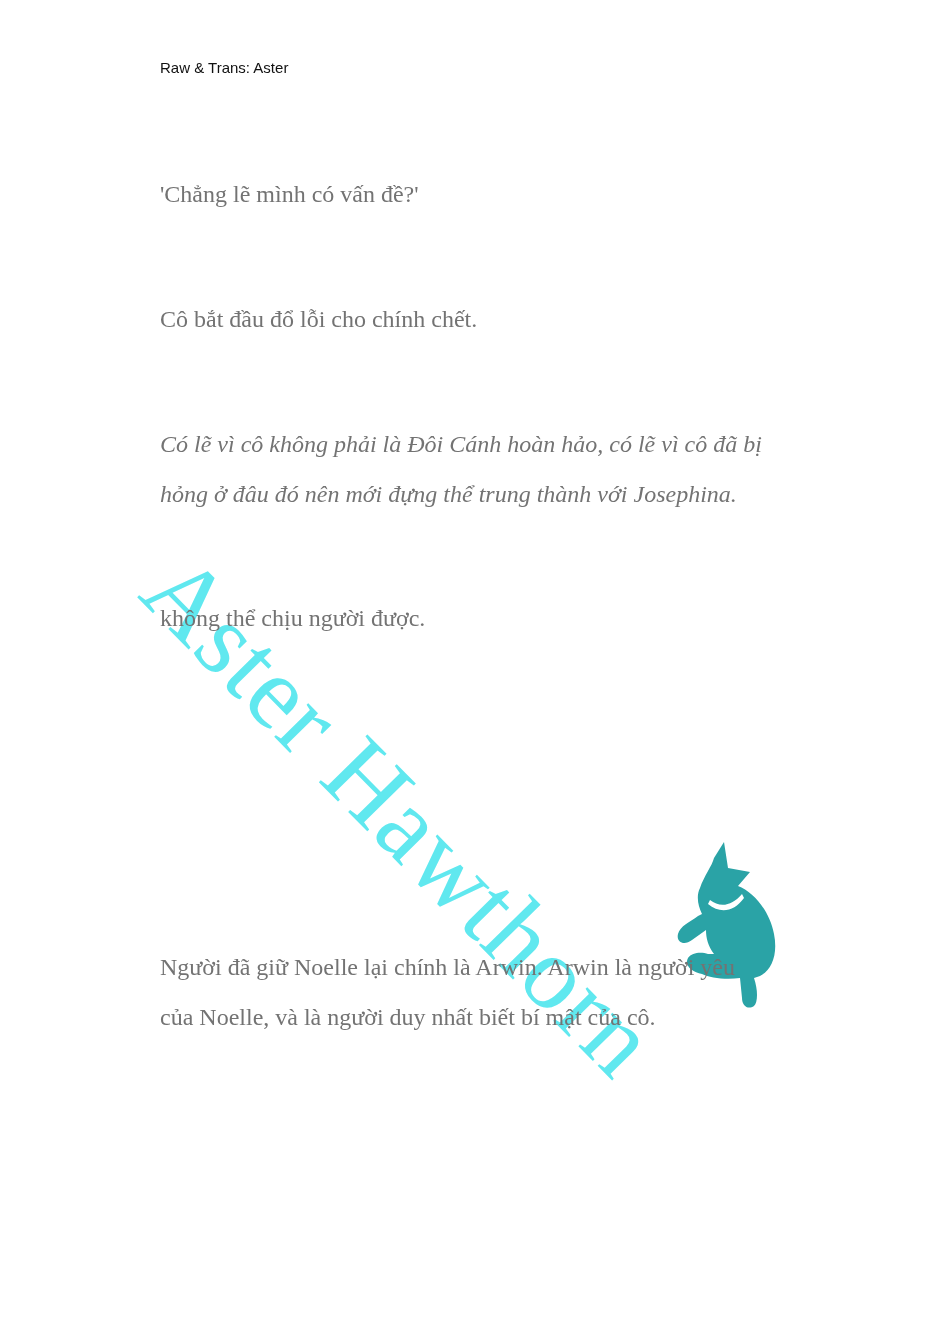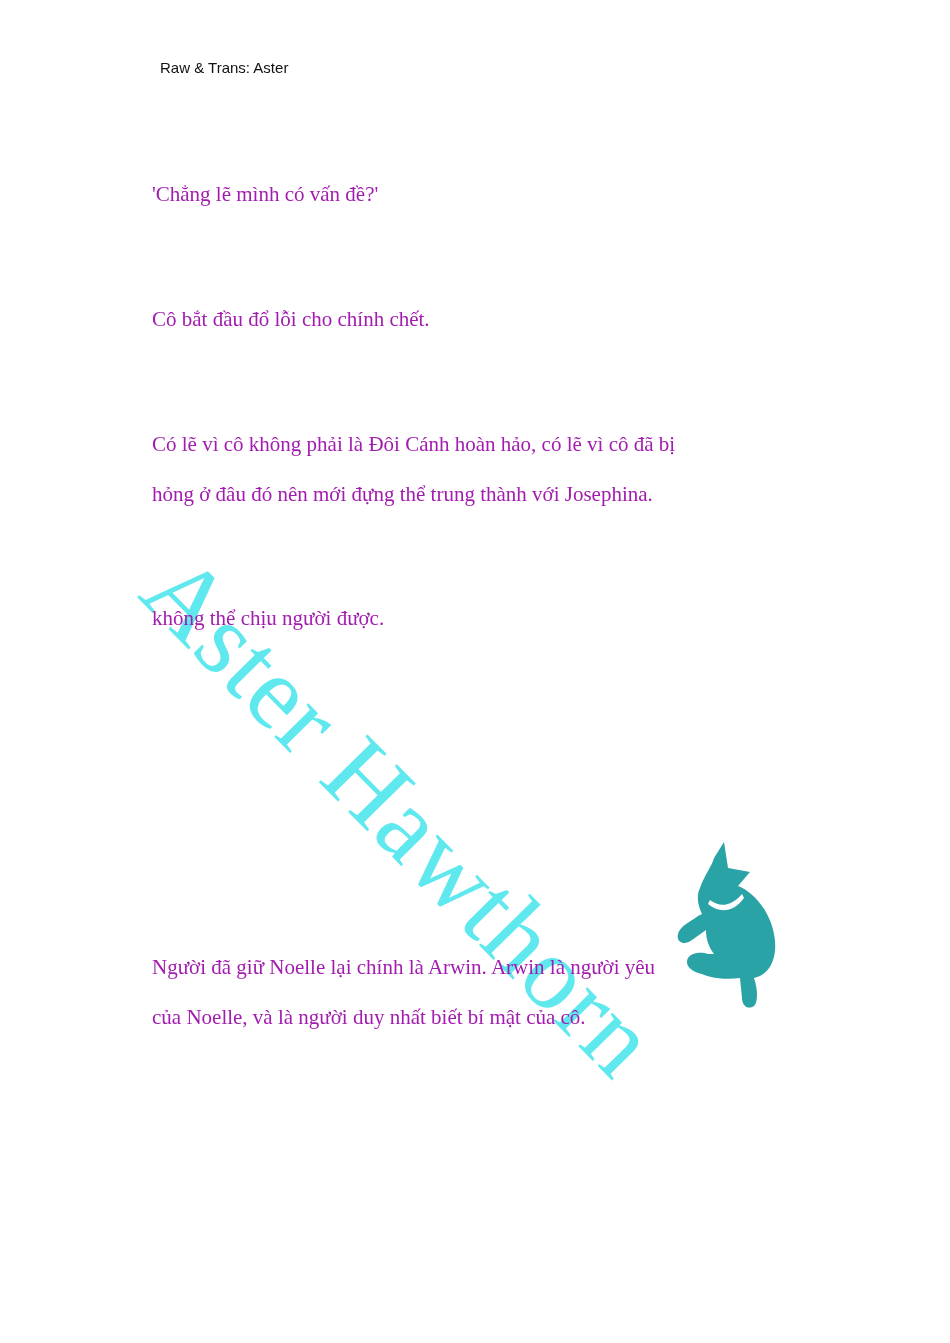--- a/index.html
+++ b/index.html
@@ -24,26 +24,26 @@
       left: 116px;
       top: 58px;
       font-family: "Liberation Sans", sans-serif;
       font-size: 15px;
       color: #111111;
       line-height: 20px;
       white-space: nowrap;
     }
     .para {
       position: absolute;
-      left: 108px;
+      left: 116px;
       width: 730px;
       font-family: "Liberation Serif", serif;
-      font-size: 21px;
+      font-size: 24px;
       line-height: 50px;
-      color: #a21caf;
+      color: #737373;
       white-space: nowrap;
     }
     .para .line {
       display: block;
       height: 50px;
     }
     .watermark {
       position: absolute;
       left: 140px;
       top: 593px;
@@ -107,21 +107,21 @@
     <div class="header">Raw &amp; Trans: Aster</div>
 
     <div class="para" style="top:169px;">
       <span class="line">'Chẳng lẽ mình có vấn đề?'</span>
     </div>
 
     <div class="para" style="top:294px;">
       <span class="line">Cô bắt đầu đổ lỗi cho chính chết.</span>
     </div>
 
-    <div class="para" style="top:419px;">
+    <div class="para" style="top:419px;font-style:italic;">
       <span class="line">Có lẽ vì cô không phải là Đôi Cánh hoàn hảo, có lẽ vì cô đã bị</span>
       <span class="line">hỏng ở đâu đó nên mới đựng thể trung thành với Josephina.</span>
     </div>
 
     <div class="para" style="top:593px;">
       <span class="line">không thể chịu người được.</span>
     </div>
 
 
     <div class="para" style="top:942px;">

